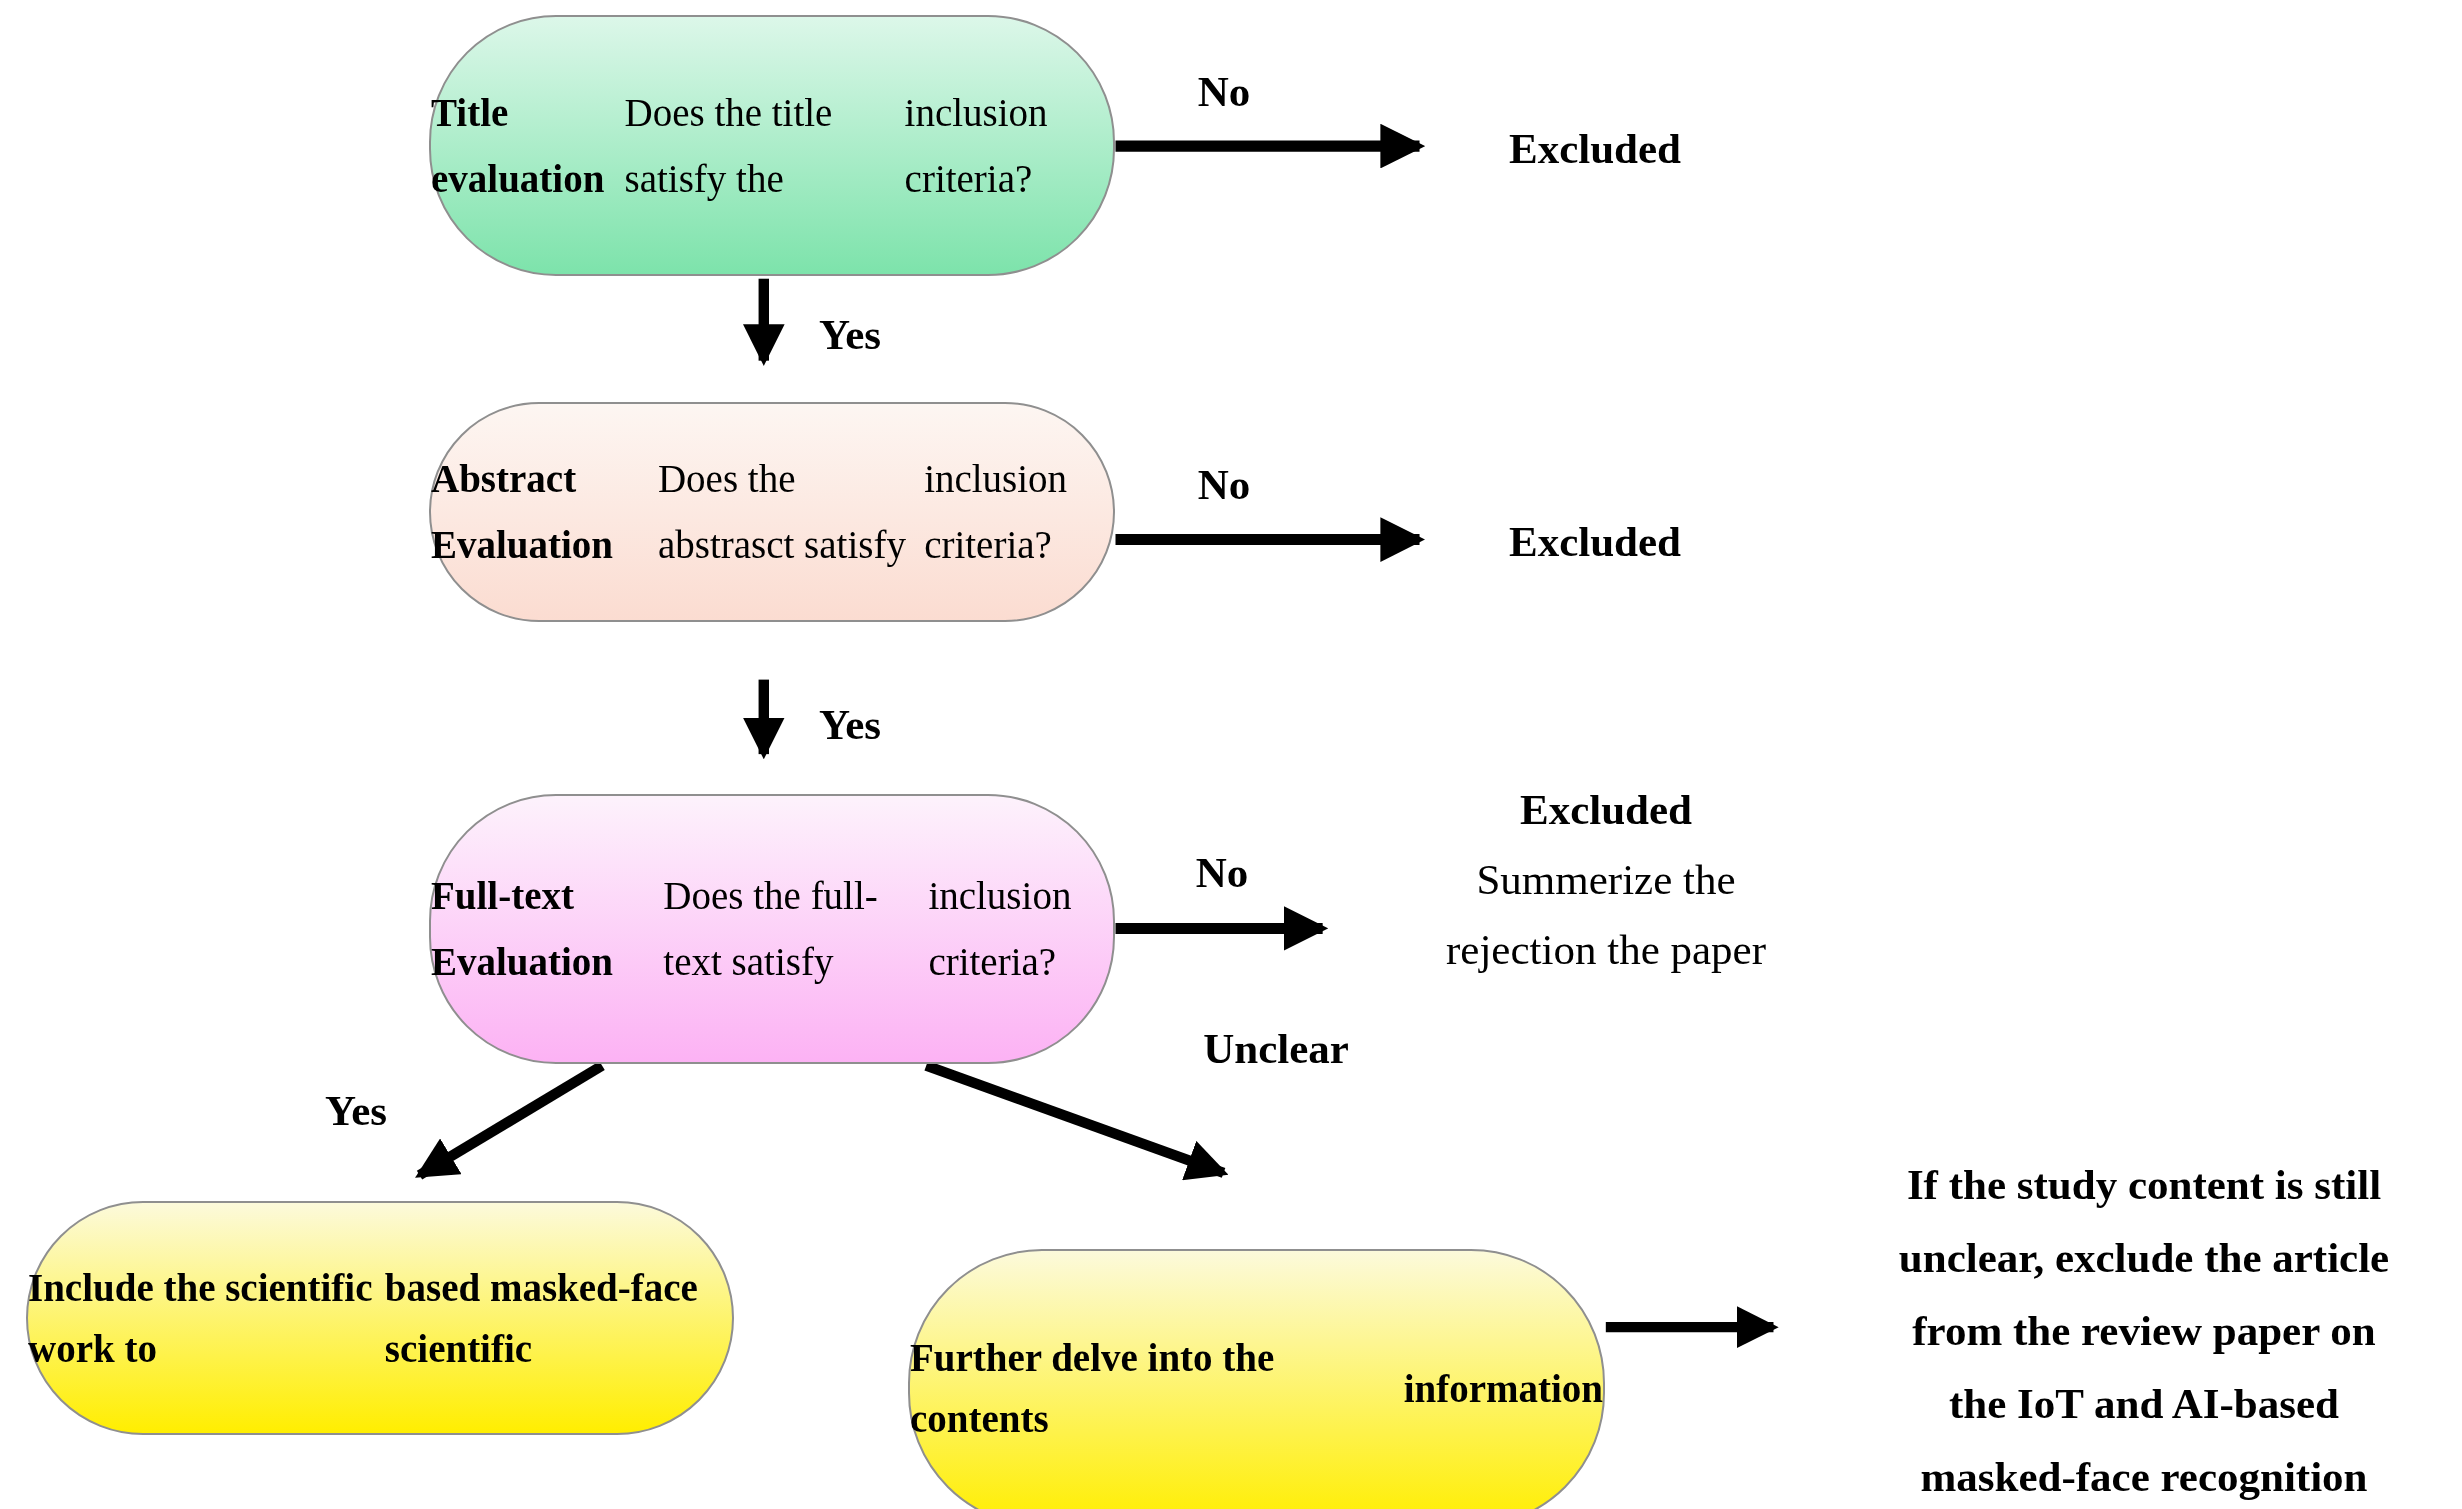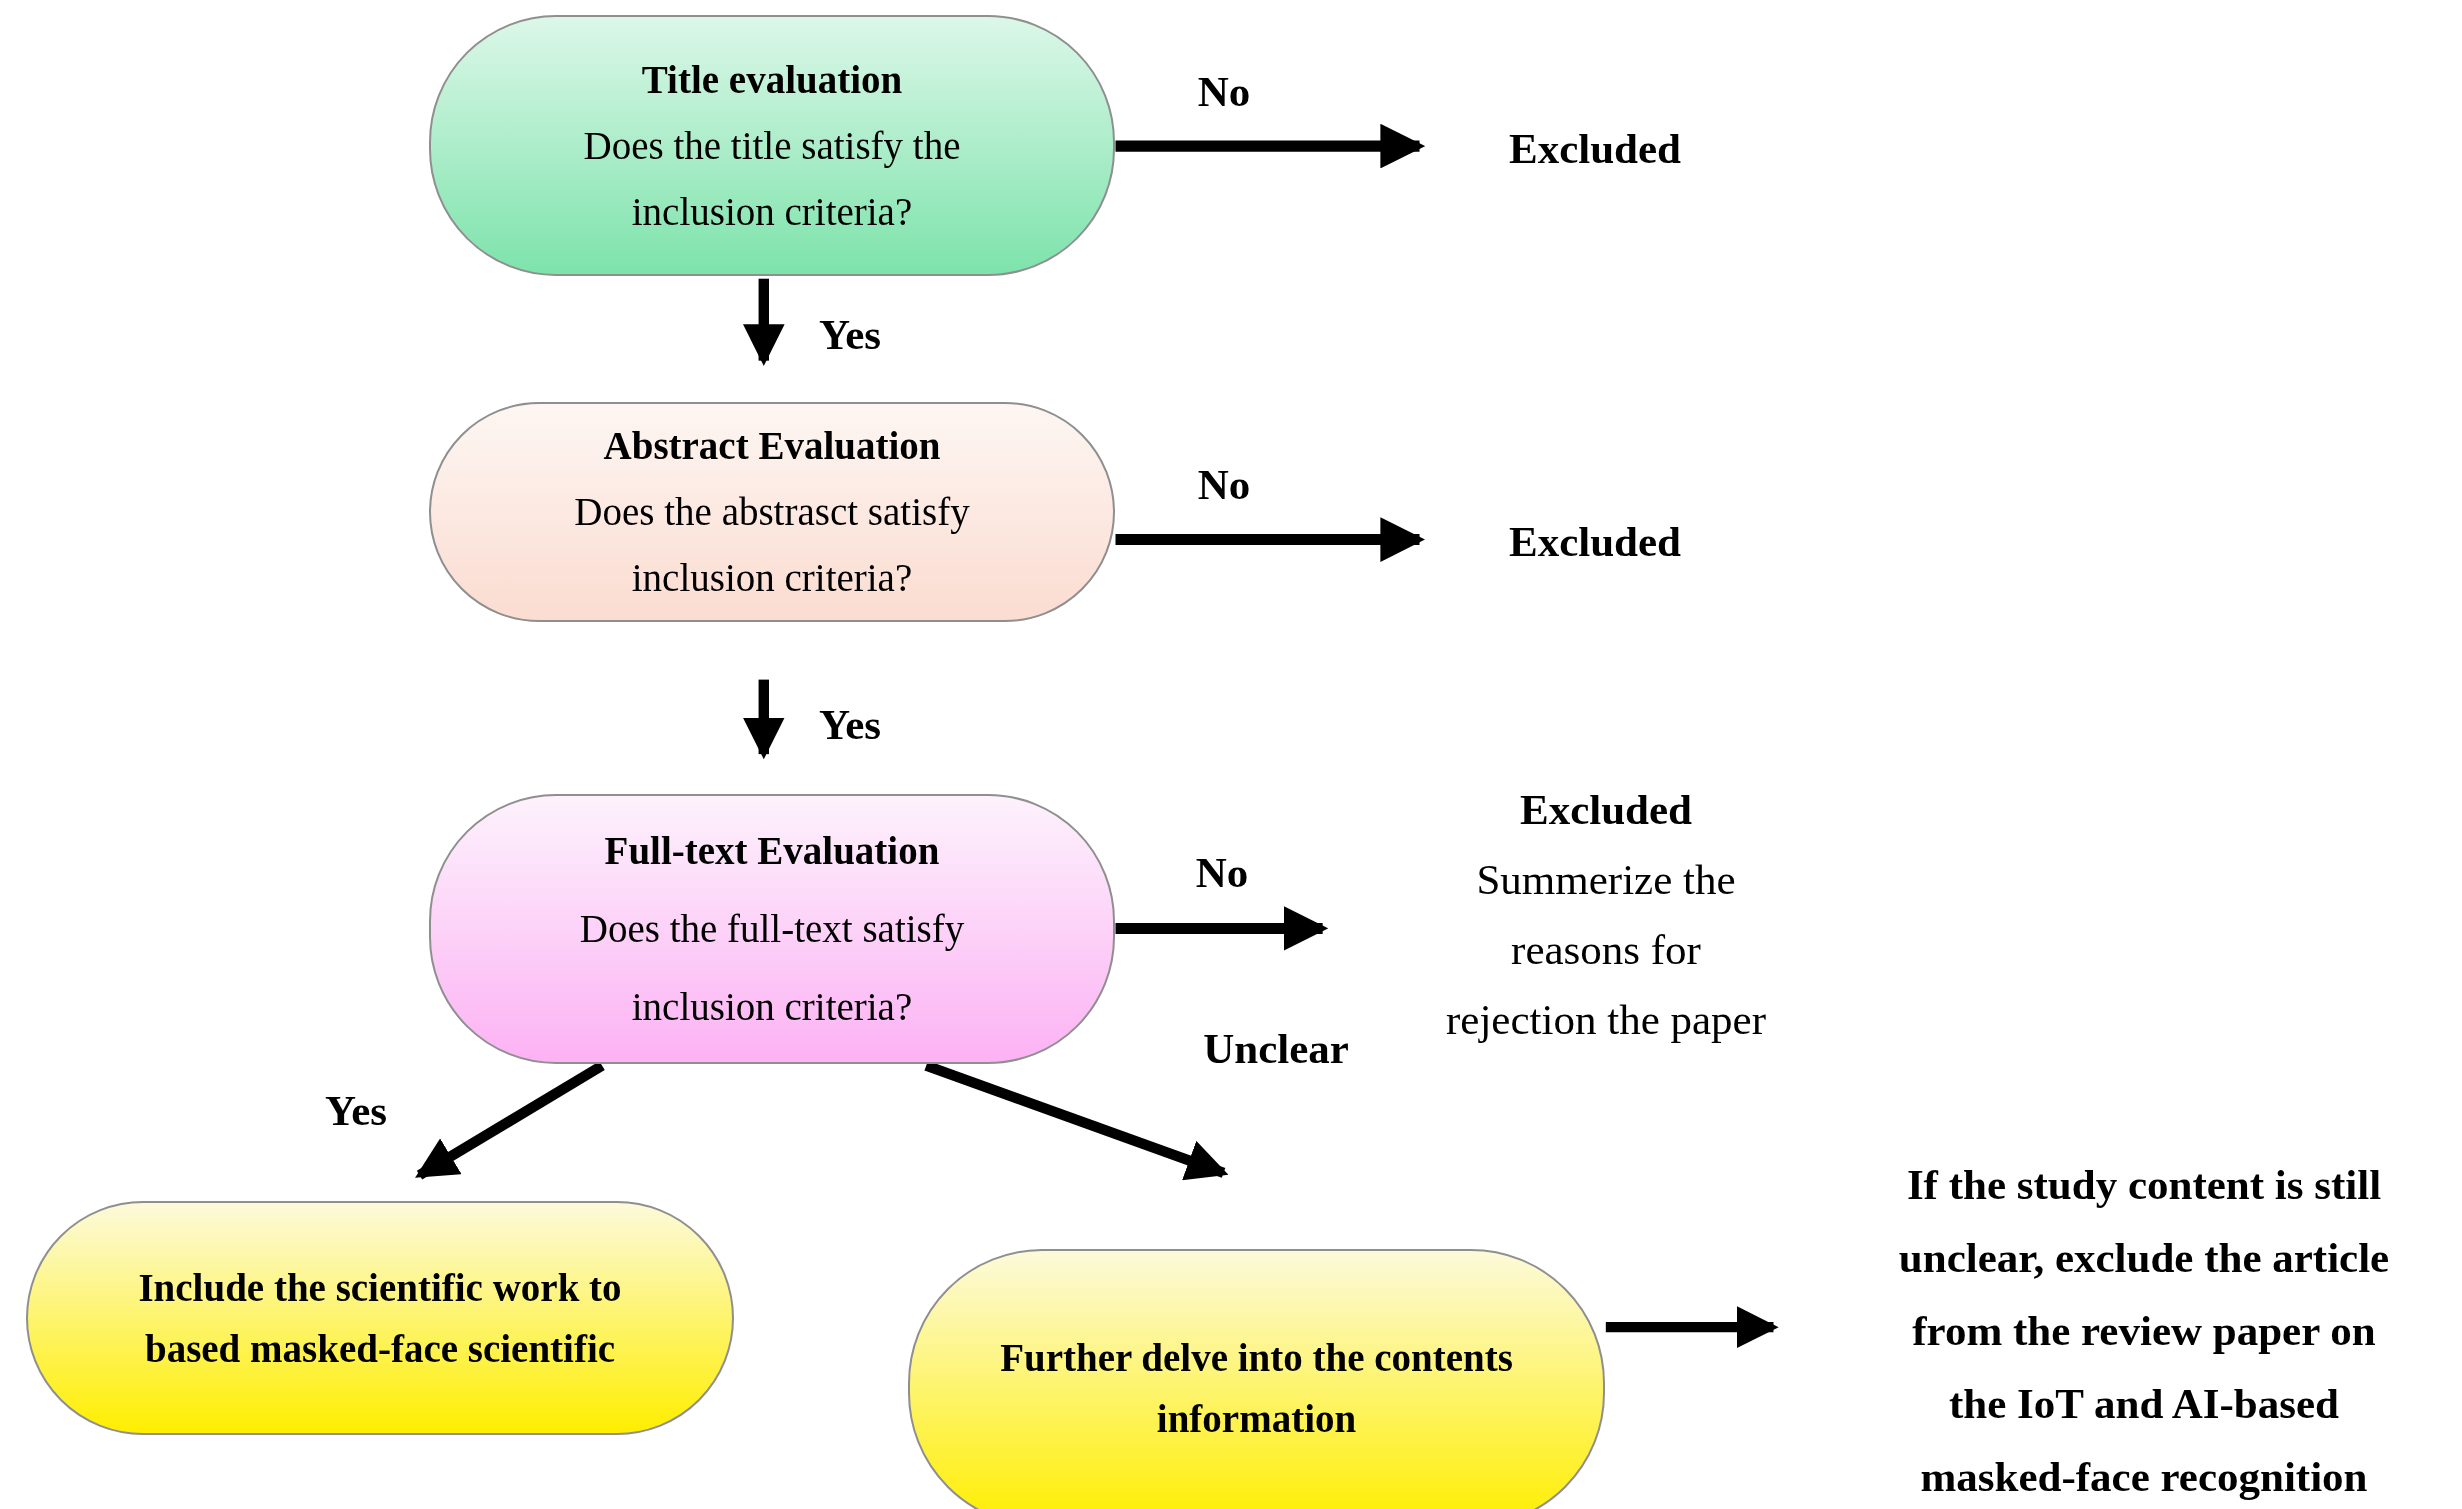--- a/index.html
+++ b/index.html
@@ -9,21 +9,21 @@
     background:#ffffff;
     font-family:"Liberation Serif","DejaVu Serif",serif;
     color:#000;
     overflow:hidden;
   }
   svg.arrow-layer{position:absolute;left:0;top:0;width:2462px;height:1509px;}
   .node{
     position:absolute;
     box-sizing:border-box;
     border:2.2px solid var(--node-border,#8f8f8f);
-    display:flex;flex-direction:column;justify-content:center;align-items:center;
+    display:flex;justify-content:center;align-items:center;
     text-align:left;
   }
   .node-top{border-radius:127px;font-size:39px;line-height:66px;}
   .node-top .node-title{font-weight:700;}
   .node-yellow{border-radius:134px;font-size:39px;line-height:61px;font-weight:700;}
   .node-green{left:429px;top:15px;width:686px;height:261px;
     background:linear-gradient(to bottom,var(--green-top),var(--green-bottom));}
   .node-peach{left:429px;top:402px;width:686px;height:220px;
     background:linear-gradient(to bottom,var(--peach-top),var(--peach-bottom));}
   .node-pink{left:429px;top:794px;width:686px;height:270px;
@@ -113,21 +113,20 @@
   <div class="edge-label lbl-no-2">No</div>
   <div class="edge-label lbl-excluded-2">Excluded</div>
   <div class="edge-label lbl-yes-2">Yes</div>
   <div class="edge-label lbl-no-3">No</div>
   <div class="edge-label lbl-yes-3">Yes</div>
   <div class="edge-label lbl-unclear">Unclear</div>
 
   <div class="text-block excluded-summary">
     <div class="block-title">Excluded</div>
     <div>Summerize the</div>
-    <div>reasons for</div>
     <div>rejection the paper</div>
   </div>
 
   <div class="text-block final-note">
     <div>If the study content is still</div>
     <div>unclear, exclude the article</div>
     <div>from the review paper on</div>
     <div>the IoT and AI-based</div>
     <div>masked-face recognition</div>
   </div>

